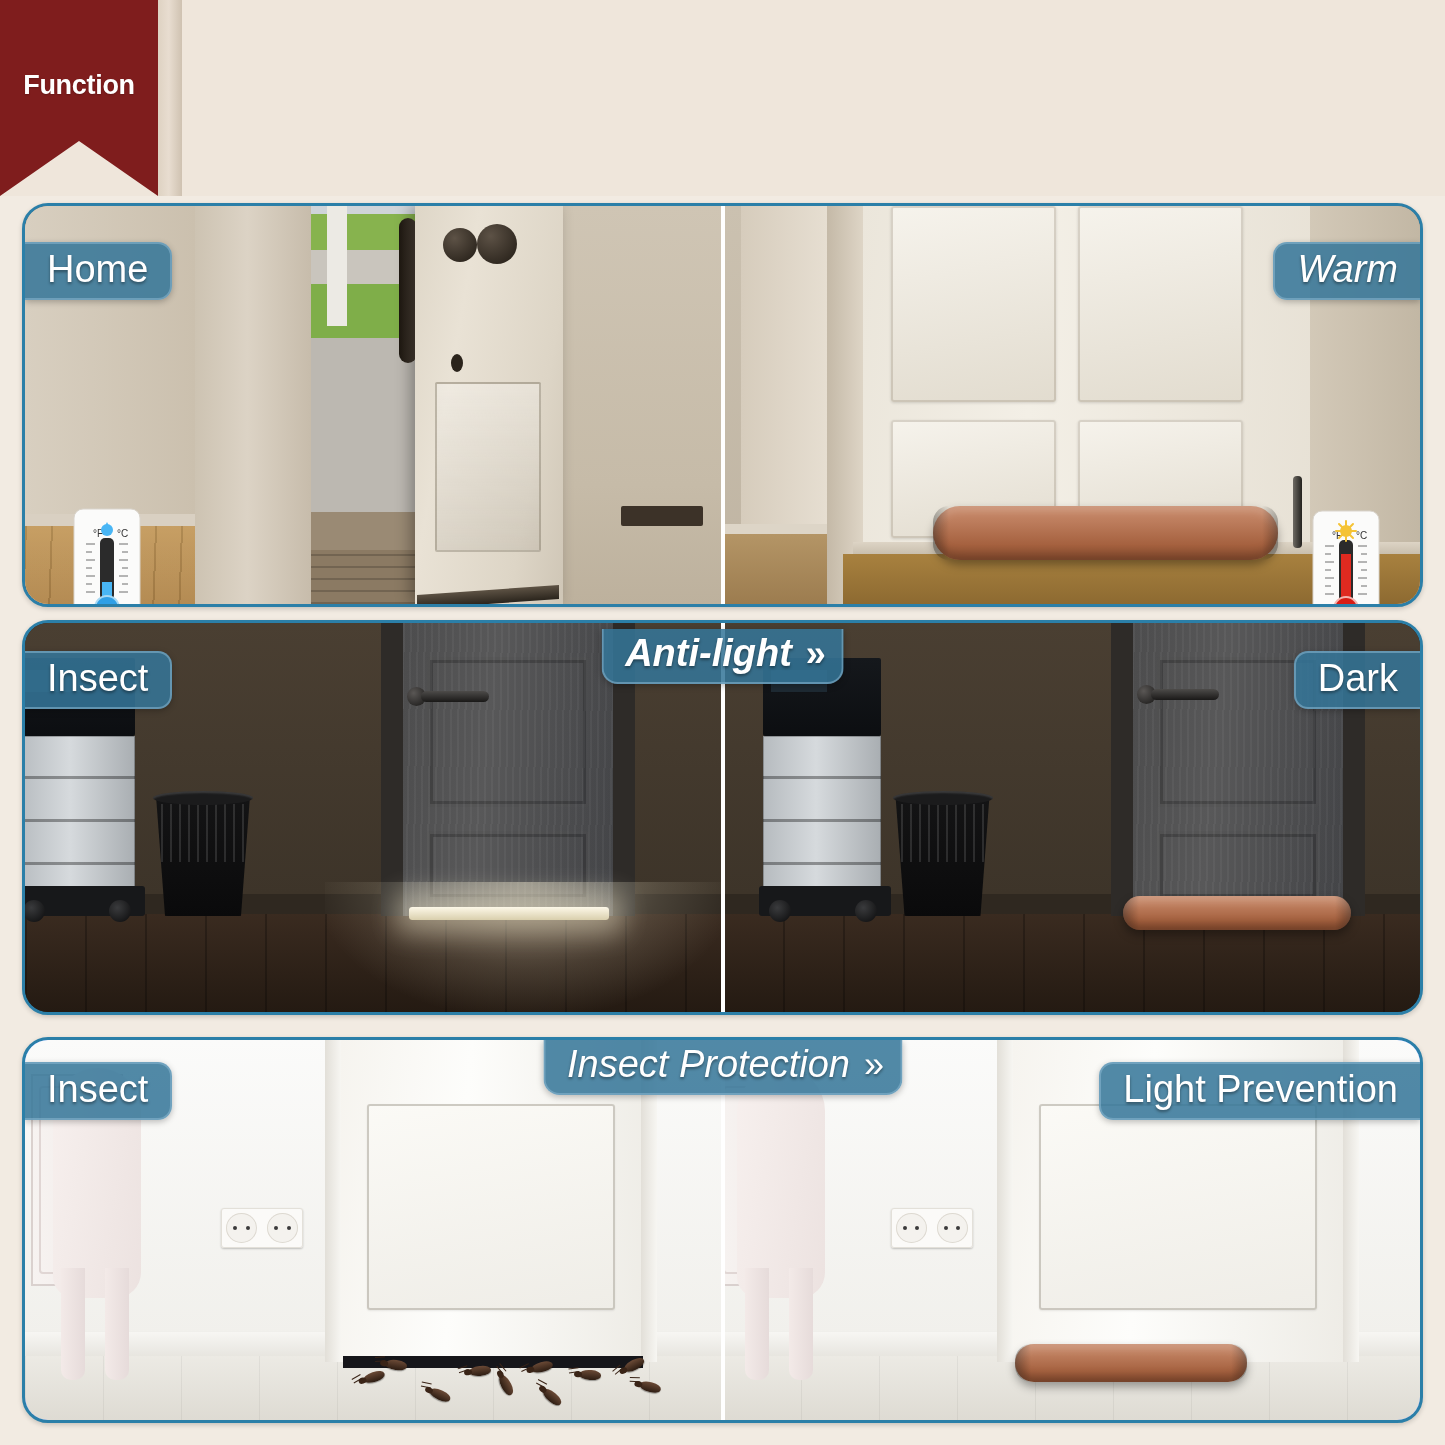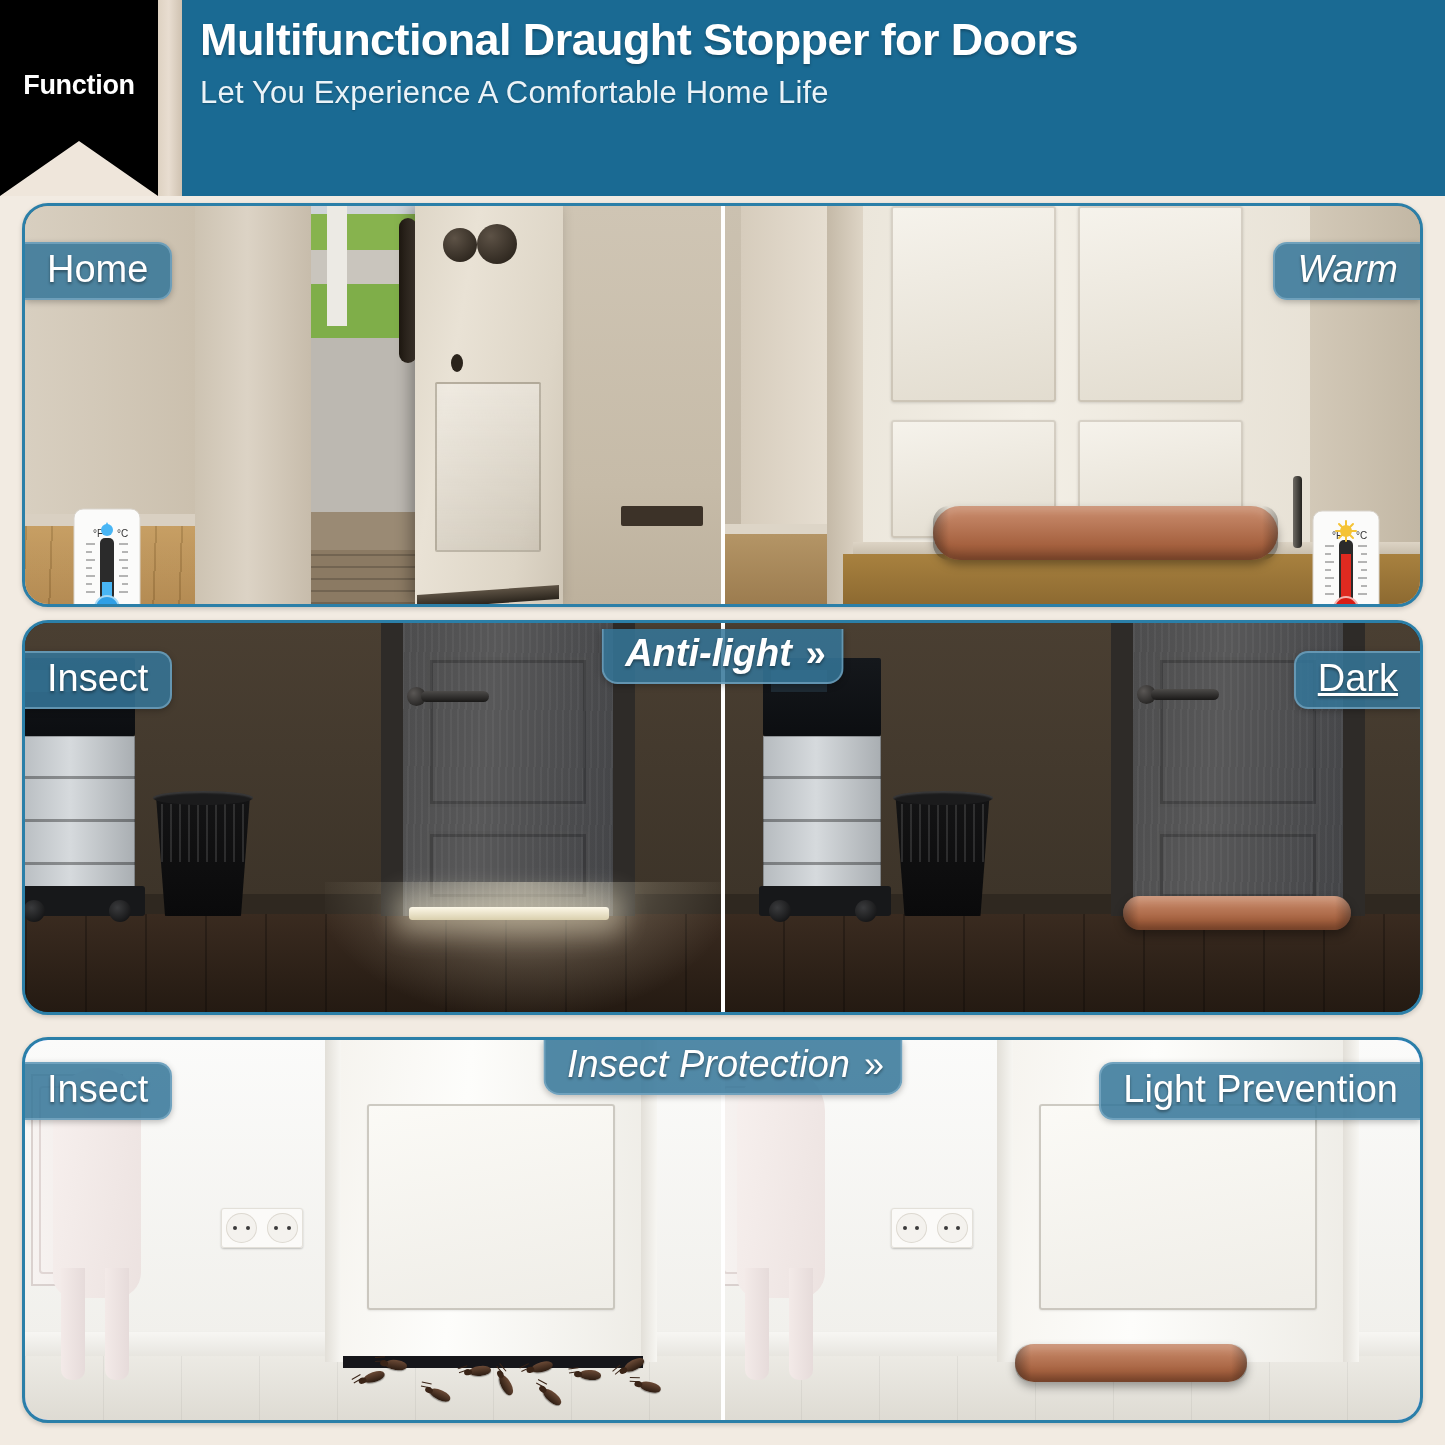--- a/index.html
+++ b/index.html
@@ -9,21 +9,21 @@
     font-family: "Liberation Sans", sans-serif;
     overflow: hidden;
   }
   .page { position: relative; width: 1445px; height: 1445px; background: #f2ebe2; }
 
   
   .header { position: absolute; left: 0; top: 0; width: 1445px; height: 196px; }
   .hdr-bg-beige { position: absolute; left: 0; top: 0; width: 1445px; height: 196px; background: #efe6db; }
   .ribbon {
     position: absolute; left: 0; top: 0; width: 158px; height: 196px;
-    background: #000000;
+    background: #7f1d1d;
     -webkit-clip-path: polygon(0 0, 100% 0, 100% 100%, 50% 72%, 0 100%);
     clip-path: polygon(0 0, 100% 0, 100% 100%, 50% 72%, 0 100%);
     display: flex; align-items: center; justify-content: center;
   }
   .ribbon-label {
     color: #ffffff; font-size: 27px; font-weight: bold; letter-spacing: -0.3px;
     text-shadow: 0 1px 2px rgba(0,0,0,.22);
     margin-top: -26px;
   }
   .hdr-seam { position: absolute; left: 158px; top: 0; width: 24px; height: 196px;
@@ -269,24 +269,20 @@
 <body>
 
 <div class="page">
 
   <div class="header">
     <div class="hdr-bg-beige"></div>
     <div class="ribbon">
       <span class="ribbon-label">Function</span>
     </div>
     <div class="hdr-seam"></div>
-    <div class="hdr-panel">
-      <div class="hdr-title">Multifunctional Draught Stopper for Doors</div>
-      <div class="hdr-sub">Let You Experience A Comfortable Home Life</div>
-    </div>
   </div>
 
   <div class="row row-1 r1">
 
     <div class="half half-l">
       <div class="wall wall-beige" style="top:0;bottom:0;"></div>
       <div class="r1l-leftwall"></div>
       <div class="r1l-trim"></div>
       <div class="r1l-floor"></div>
       <div class="r1l-jamb"></div>
@@ -450,21 +446,21 @@
       <div class="r2-door" style="left:410px;">
         <div class="dp dpA"></div>
         <div class="dp dpB"></div>
       </div>
       <div class="r2-leverbase" style="left:414px;top:62px;"></div>
       <div class="r2-lever" style="left:428px;top:66px;"></div>
       <div class="r2-jamb" style="left:620px;"></div>
 
       <div class="stopper r2-stopper" style="left:400px;bottom:82px;"></div>
 
-      <div class="lbl lbl-right" style="right:0;top:28px;text-decoration:underline;">Dark</div>
+      <div class="lbl lbl-right" style="right:0;top:28px;">Dark</div>
     </div>
 
     <div class="split-line"></div>
     <div class="lbl lbl-center tabtop lbl-it" style="left:50%;transform:translateX(-50%);top:6px;font-weight:bold;">
       <span>Anti-light</span><span class="chev">»</span>
     </div>
   </div>
 
   <div class="row row-3 r3">
 

